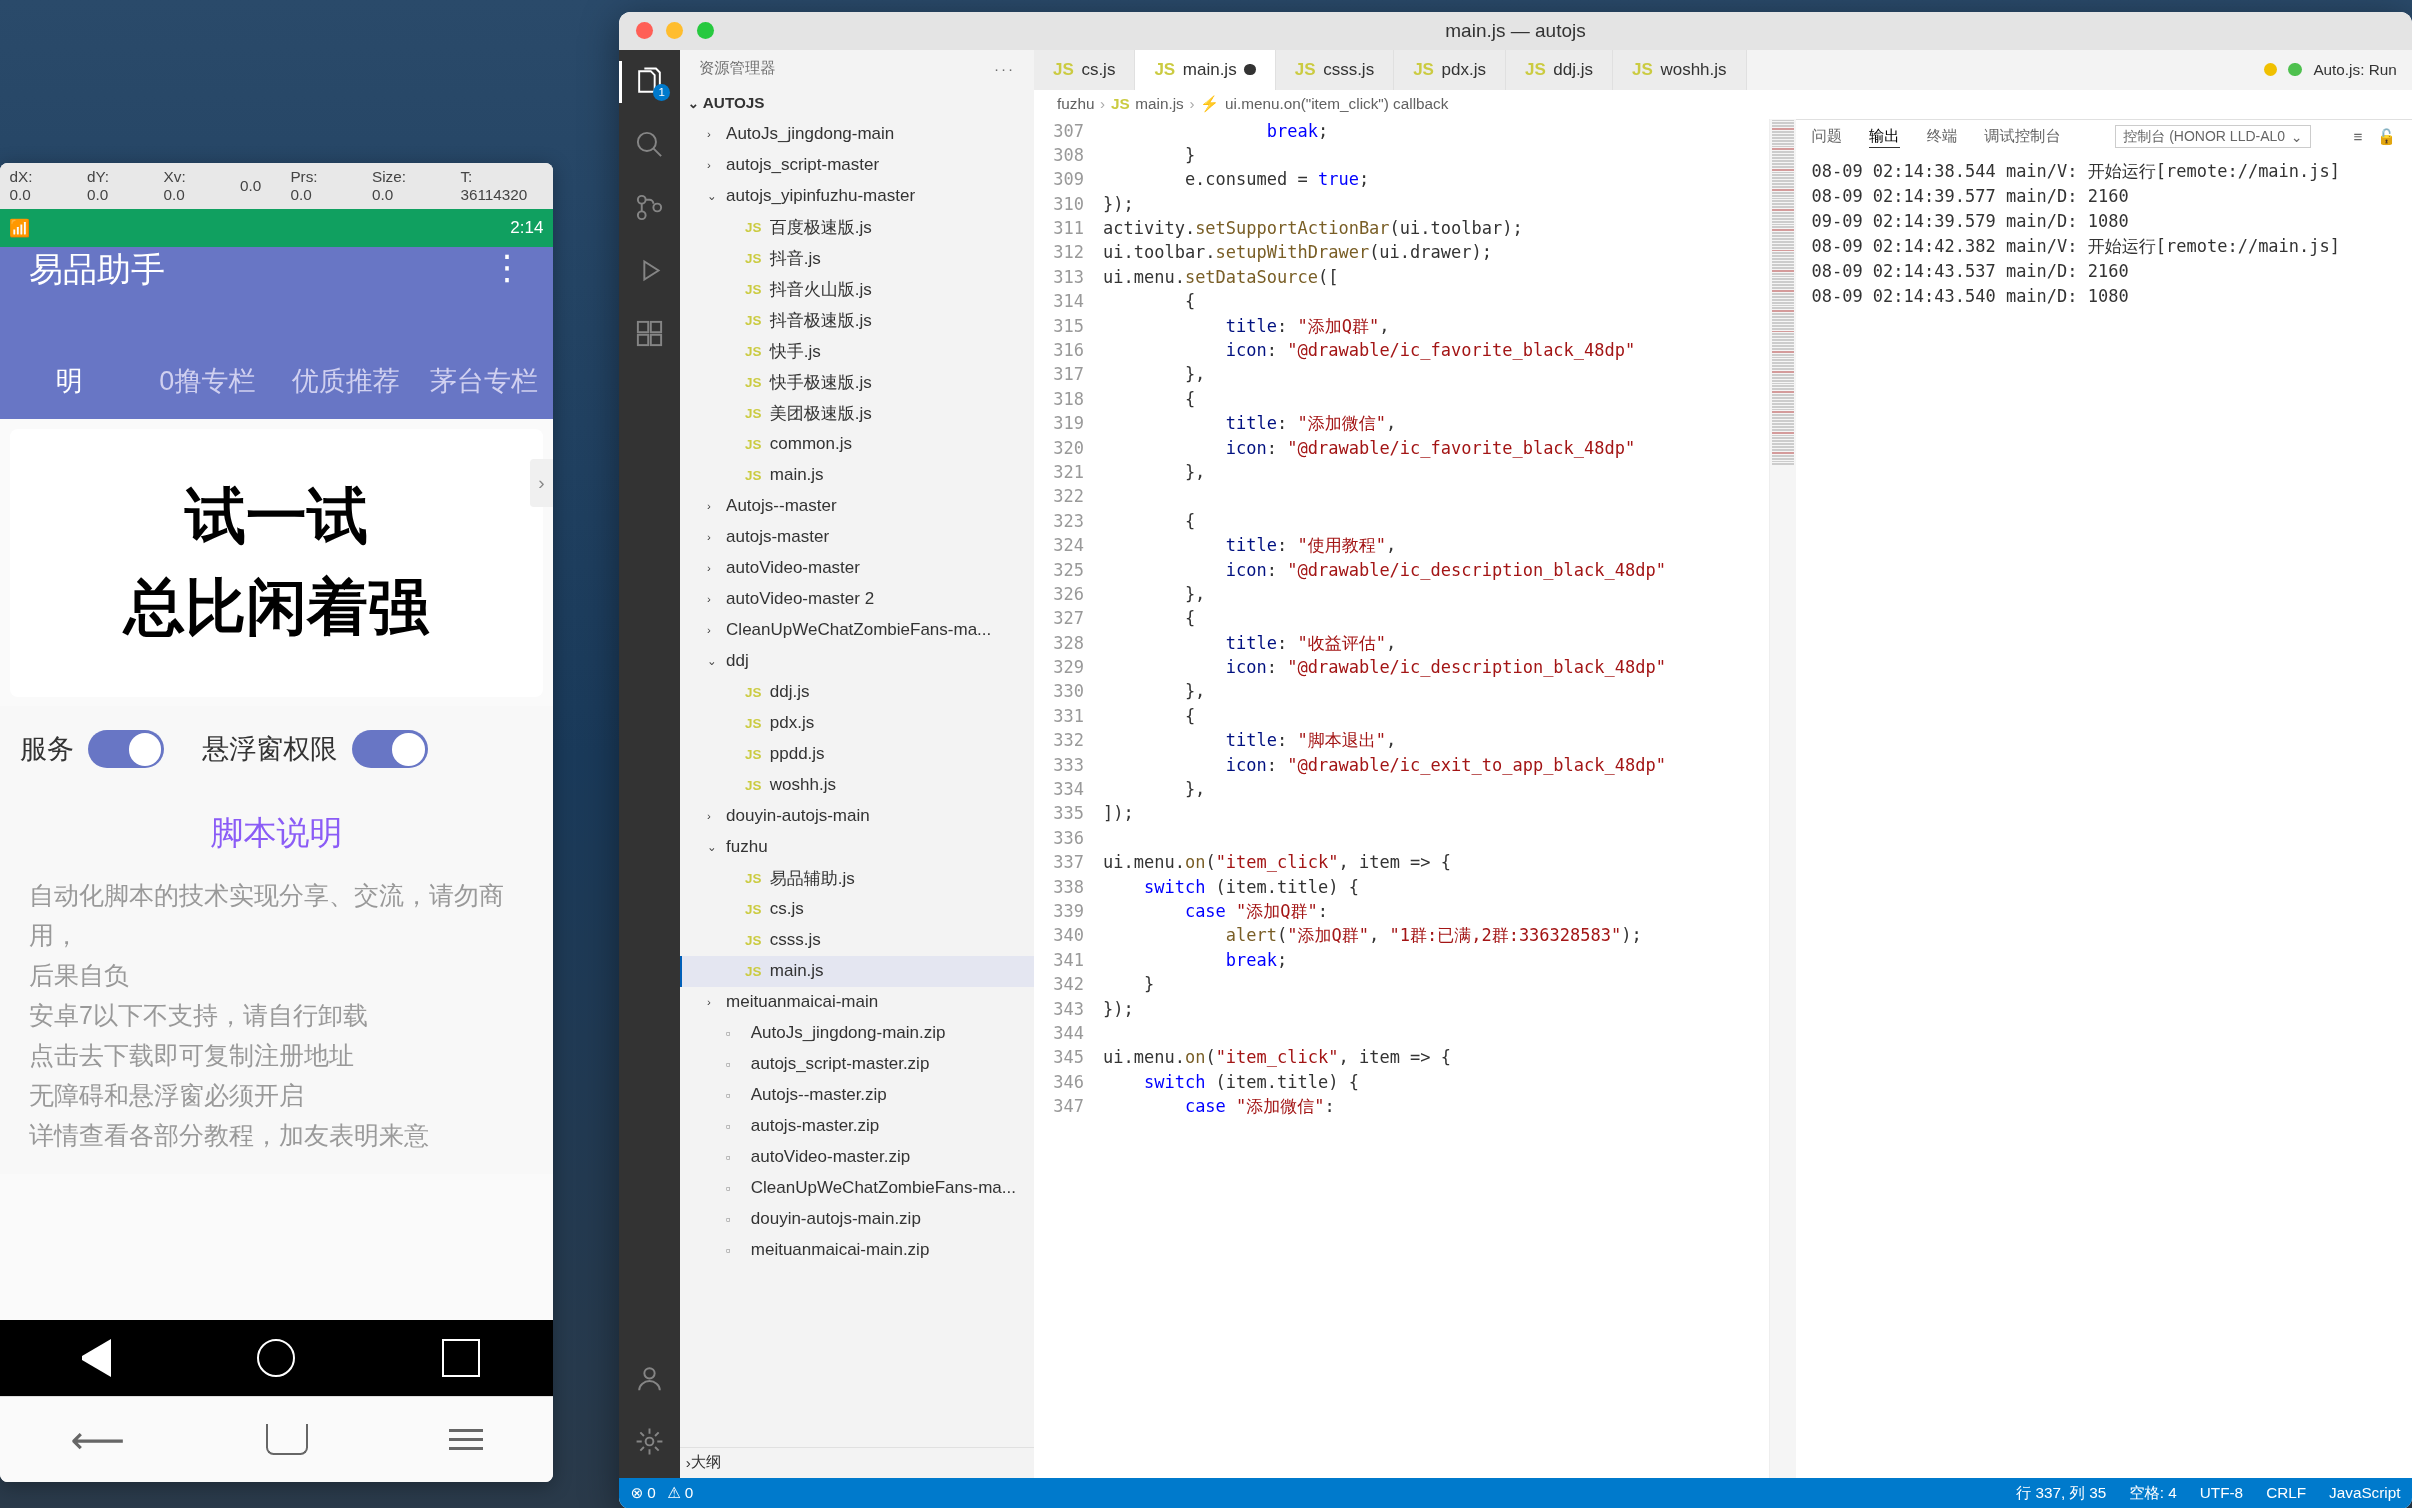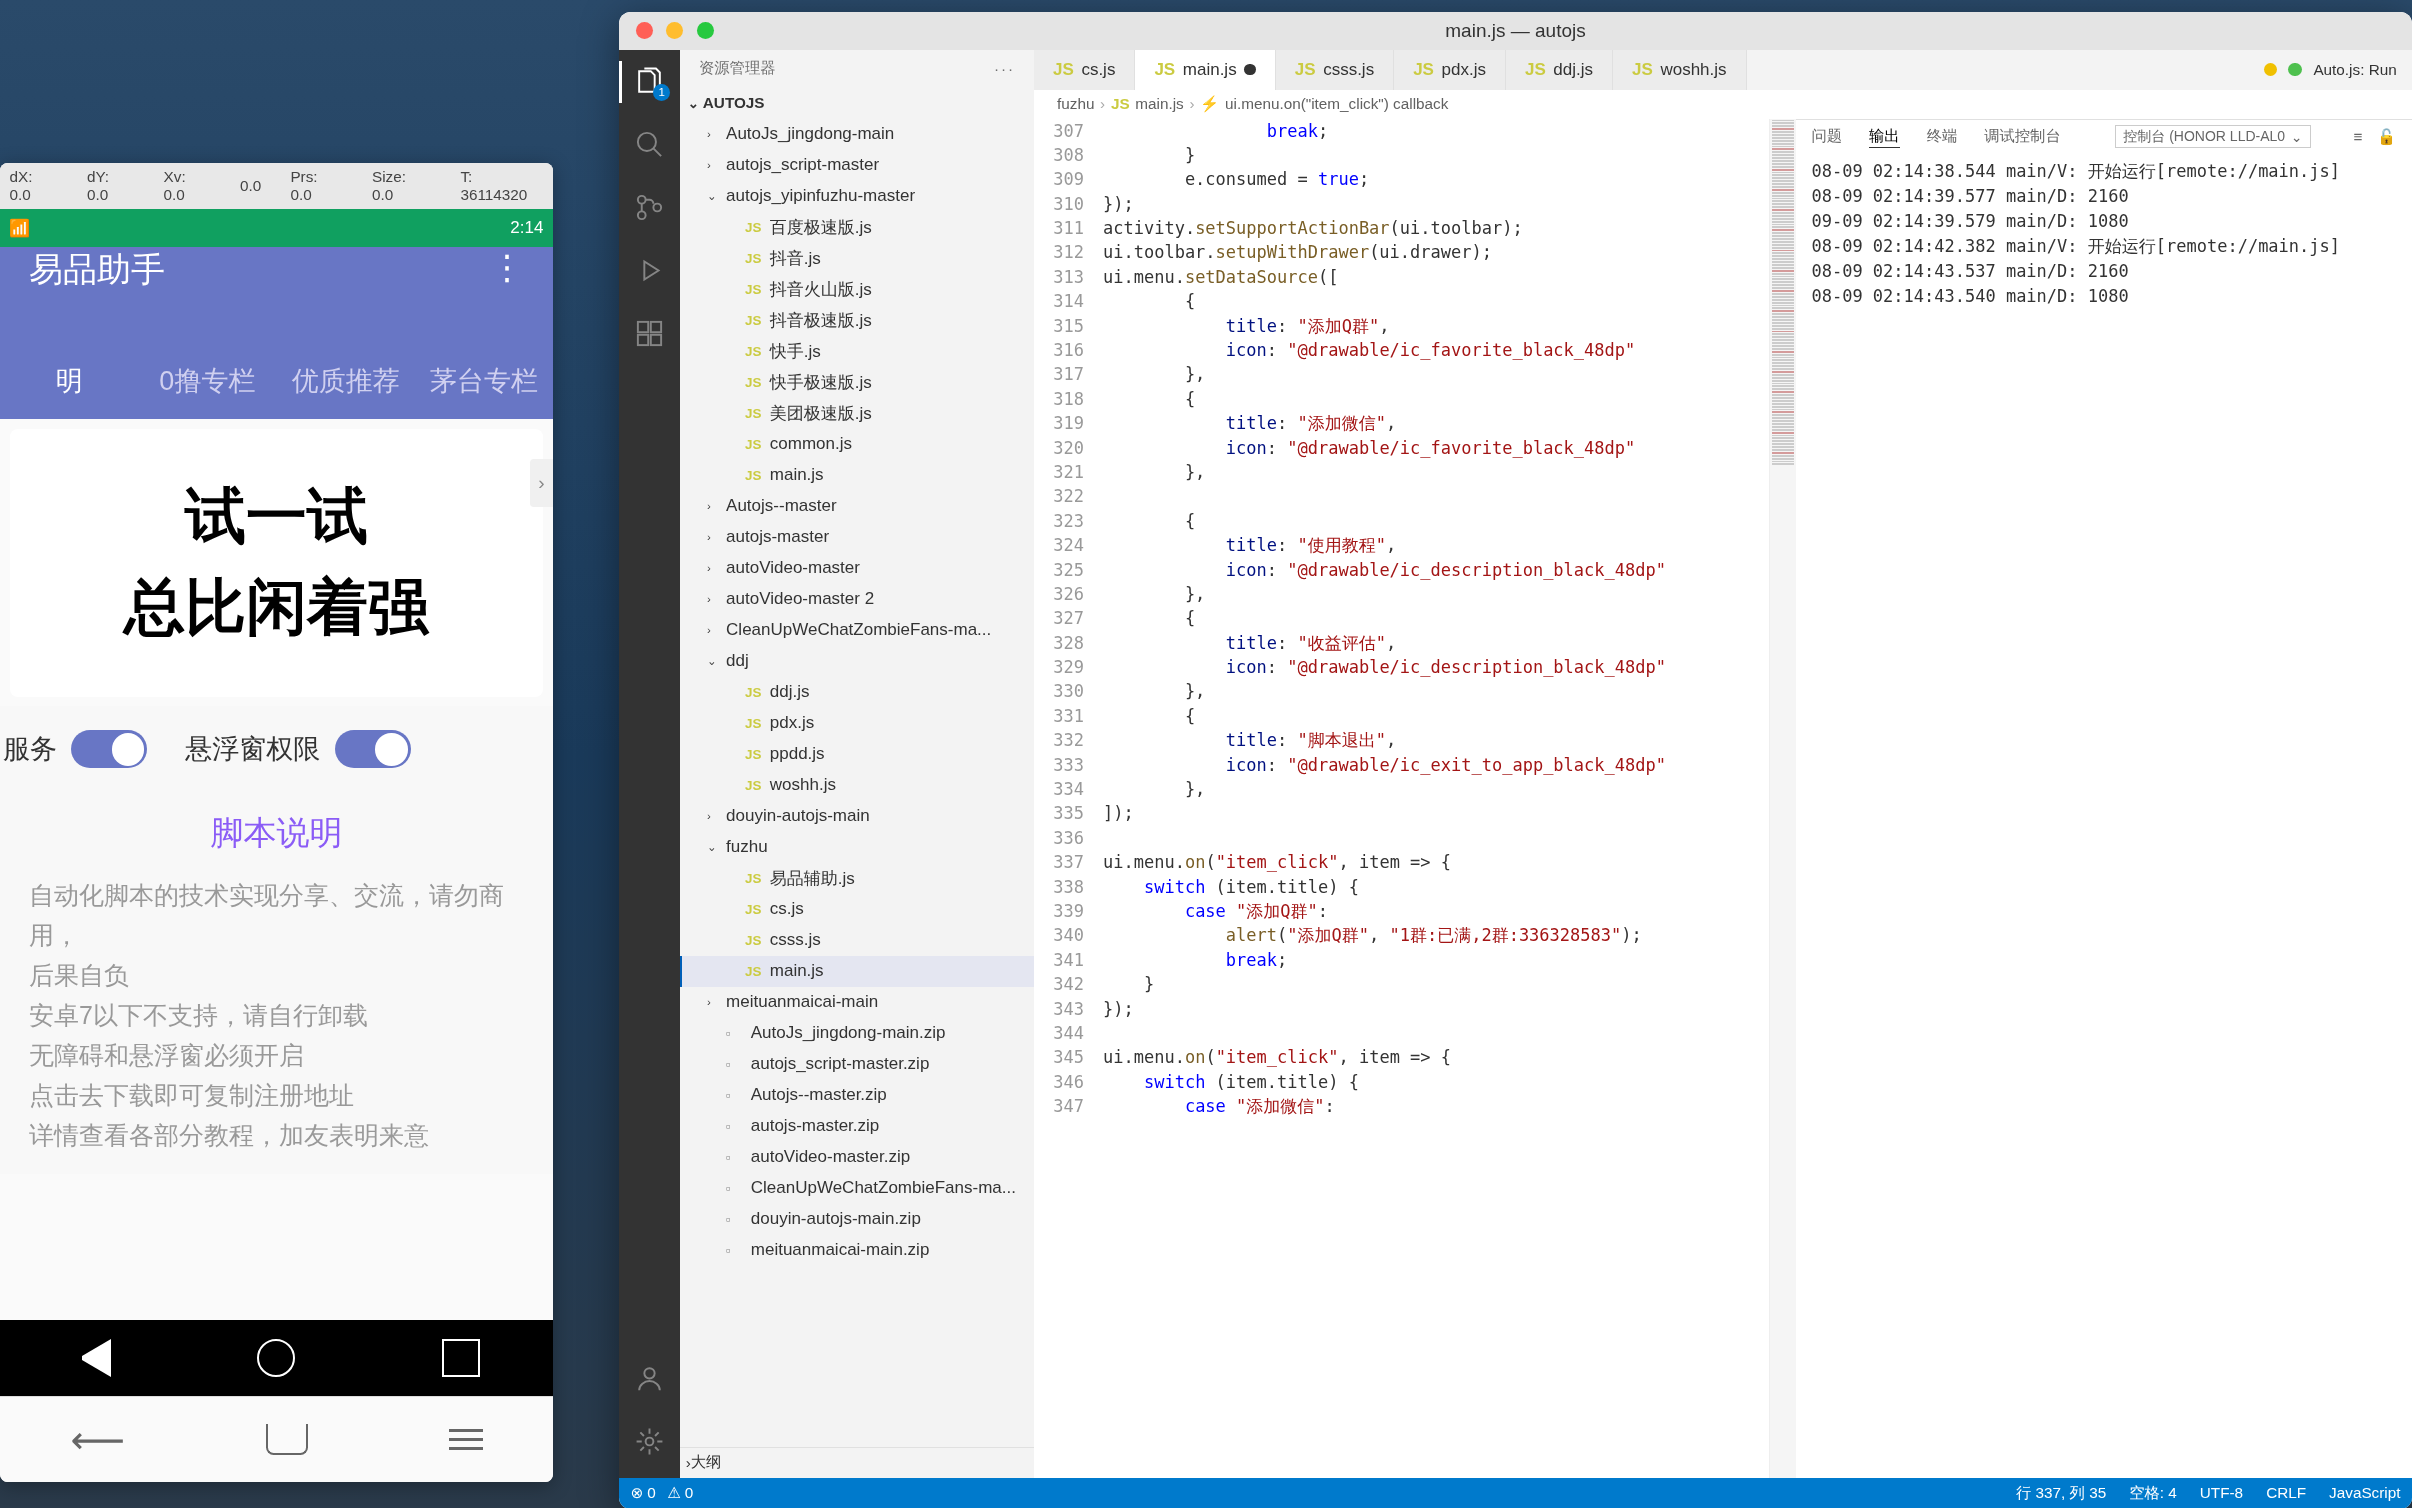--- a/index.html
+++ b/index.html
@@ -16,21 +16,21 @@
     .emu-header { height: 96px; background: #6876c5; display: flex; align-items: flex-start; padding: 0 29px; color: #fff; }
     .emu-title { font-size: 34px; font-weight: 300; }
     .emu-menu { margin-left: auto; font-size: 34px; }
     .emu-tabs { height: 76px; background: #6876c5; display: flex; color: #d0d0f0; font-size: 27px; align-items: center; }
     .emu-tab { flex: 1; text-align: center; padding: 19px 0; }
     .emu-tab.active { color: #fff; }
     .emu-scroll-hint { position: absolute; right: 0; top: 296px; width: 23px; height: 48px; background: #f0f0f0; display: flex; align-items: center; justify-content: center; border-radius: 3.8px 0 0 3.8px; font-size: 19px; color: #888; }
     .emu-banner { margin: 9.6px; height: 268px; background: #fff; border-radius: 7.6px; display: flex; flex-direction: column; align-items: center; justify-content: center; }
     .emu-banner-text1 { font-size: 61px; font-weight: 900; color: #000; }
     .emu-banner-text2 { font-size: 61px; font-weight: 900; color: #000; margin-top: 9.6px; }
-    .emu-switches { height: 86px; display: flex; align-items: center; padding: 0 3px; font-size: 27px; color: #333; background: #f8f8f8; }
+    .emu-switches { height: 86px; display: flex; align-items: center; padding: 0 20px; font-size: 27px; color: #333; background: #f8f8f8; }
     .emu-switch-item { display: flex; align-items: center; gap: 14.3px; }
     .emu-switch-item:last-child { margin-left: 38px; }
     .toggle { width: 76px; height: 38px; background: #6876c5; border-radius: 19px; position: relative; }
     .toggle::after { content: ''; position: absolute; right: 2.9px; top: 2.9px; width: 32.5px; height: 32.5px; background: #fff; border-radius: 50%; }
     .emu-desc { padding: 19px 29px; background: #f8f8f8; }
     .emu-desc-title { font-size: 33px; color: #8b5cf6; text-align: center; margin-bottom: 19px; }
     .emu-desc-line { font-size: 25px; color: #999; line-height: 1.6; }
     .emu-nav { position: absolute; bottom: 86px; left: 0; right: 0; height: 76px; background: #000; display: flex; align-items: center; justify-content: space-around; }
     .emu-nav-btn { width: 38px; height: 38px; }
     .emu-nav-triangle { border-right: 29px solid #fff; border-top: 17px solid transparent; border-bottom: 17px solid transparent; }
@@ -164,22 +164,22 @@
         <span>悬浮窗权限</span>
         <div class="toggle"></div>
       </div>
     </div>
     <div class="emu-desc">
       <div class="emu-desc-title">脚本说明</div>
       <div id="desc-lines">
           <div class="emu-desc-line">自动化脚本的技术实现分享、交流，请勿商用，</div>
           <div class="emu-desc-line">后果自负</div>
           <div class="emu-desc-line">安卓7以下不支持，请自行卸载</div>
+          <div class="emu-desc-line">点击去下载即可复制注册地址</div>
           <div class="emu-desc-line">无障碍和悬浮窗必须开启</div>
-          <div class="emu-desc-line">点击去下载即可复制注册地址</div>
           <div class="emu-desc-line">详情查看各部分教程，加友表明来意</div>
         </div>
     </div>
     <div class="emu-nav">
       <div class="emu-nav-btn emu-nav-triangle"></div>
       <div class="emu-nav-btn emu-nav-circle"></div>
       <div class="emu-nav-btn emu-nav-square"></div>
     </div>
     <div class="emu-softnav">
       <div class="emu-soft-back">⟵</div>

